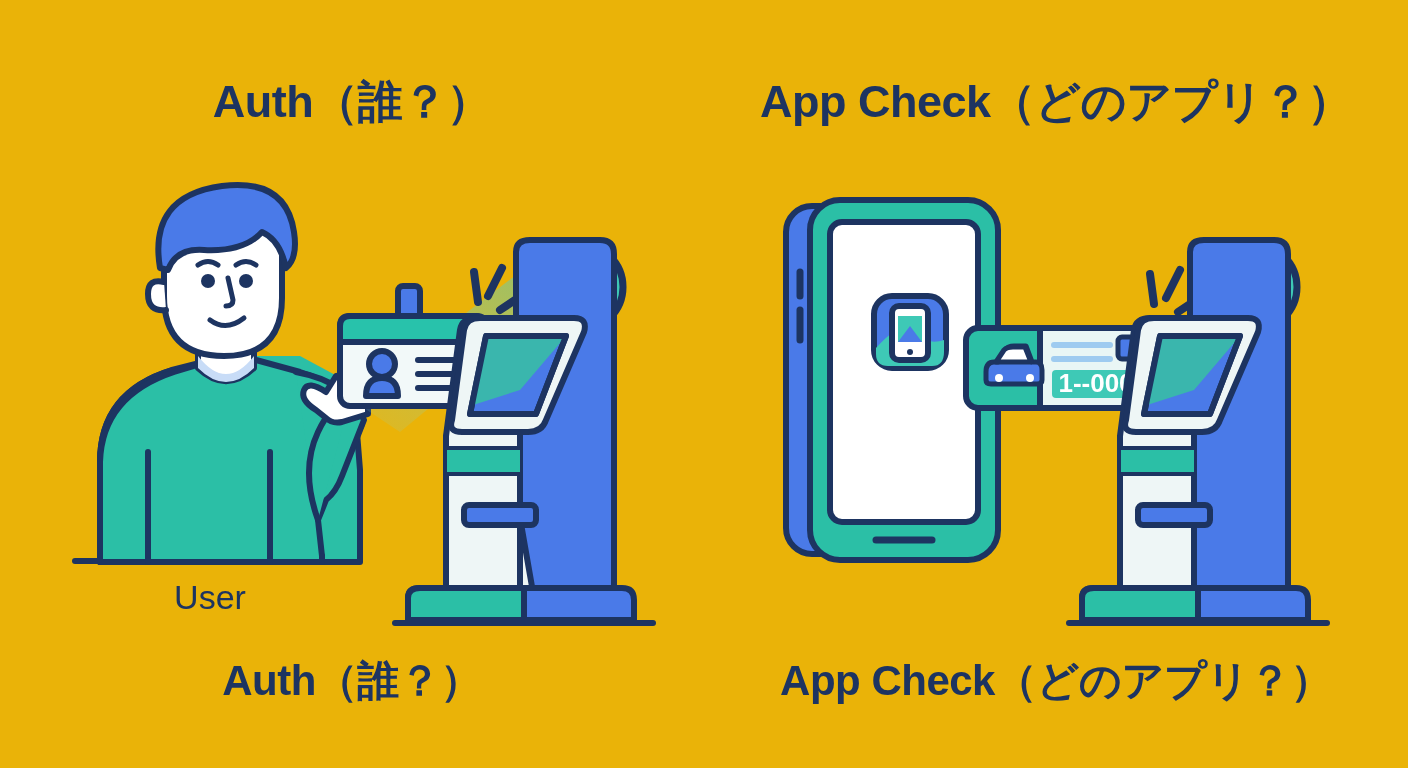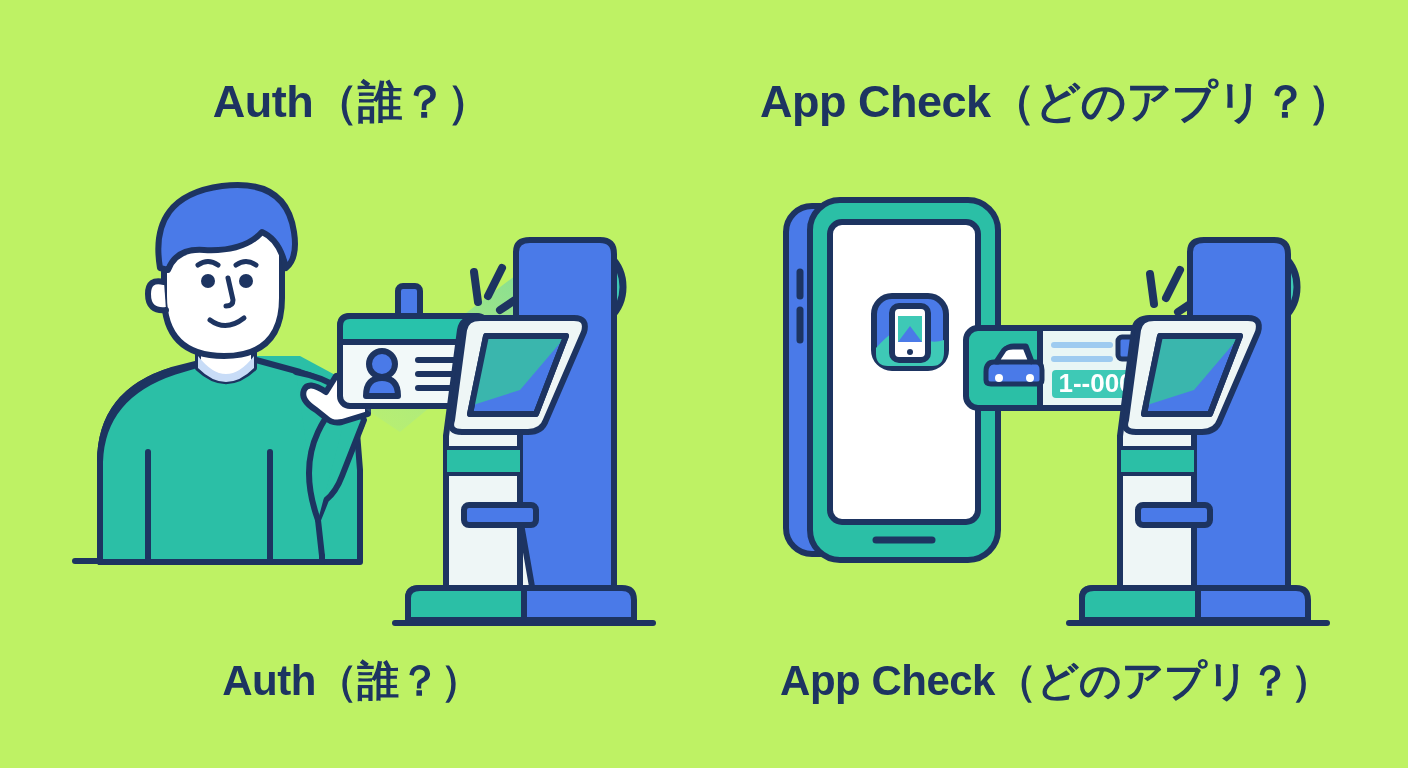--- a/index.html
+++ b/index.html
@@ -7,21 +7,21 @@
     padding: 0;
     background: #fdfcfa;
   }
   body {
     font-family: "Liberation Sans", sans-serif;
   }
   #canvas {
     position: relative;
     width: 1408px;
     height: 768px;
-    background: #bef264;
+    background: #eab308;
     overflow: hidden;
   }
   .panel {
     position: absolute;
     top: 0;
     height: 768px;
     width: 704px;
   }
   #panel-left  { left: 0; }
   #panel-right { left: 704px; text-decoration: underline; }
@@ -180,20 +180,21 @@
           <path d="M408 598 Q408 588 420 588 L622 588 Q634 588 634 600 L634 620 L408 620 Z" fill="#4a7ae8"></path>
           <path d="M408 598 Q408 588 420 588 L524 588 L524 620 L408 620 Z" fill="#2bbfa6"></path>
         </g>
 
         <g>
           <rect x="392" y="620" width="264" height="6" rx="3" fill="#1d3461"></rect>
         </g>
       </svg>
     </div>
 
+    <div class="subject-label" id="label-user">User</div>
 
     <div class="title title-bottom">Auth（誰？）</div>
   </div>
 
   <div class="panel" id="panel-right">
 
     <div class="title title-top">App Check（どのアプリ？）</div>
 
     <div class="art">
       <svg width="704" height="660" viewBox="0 0 704 660">

